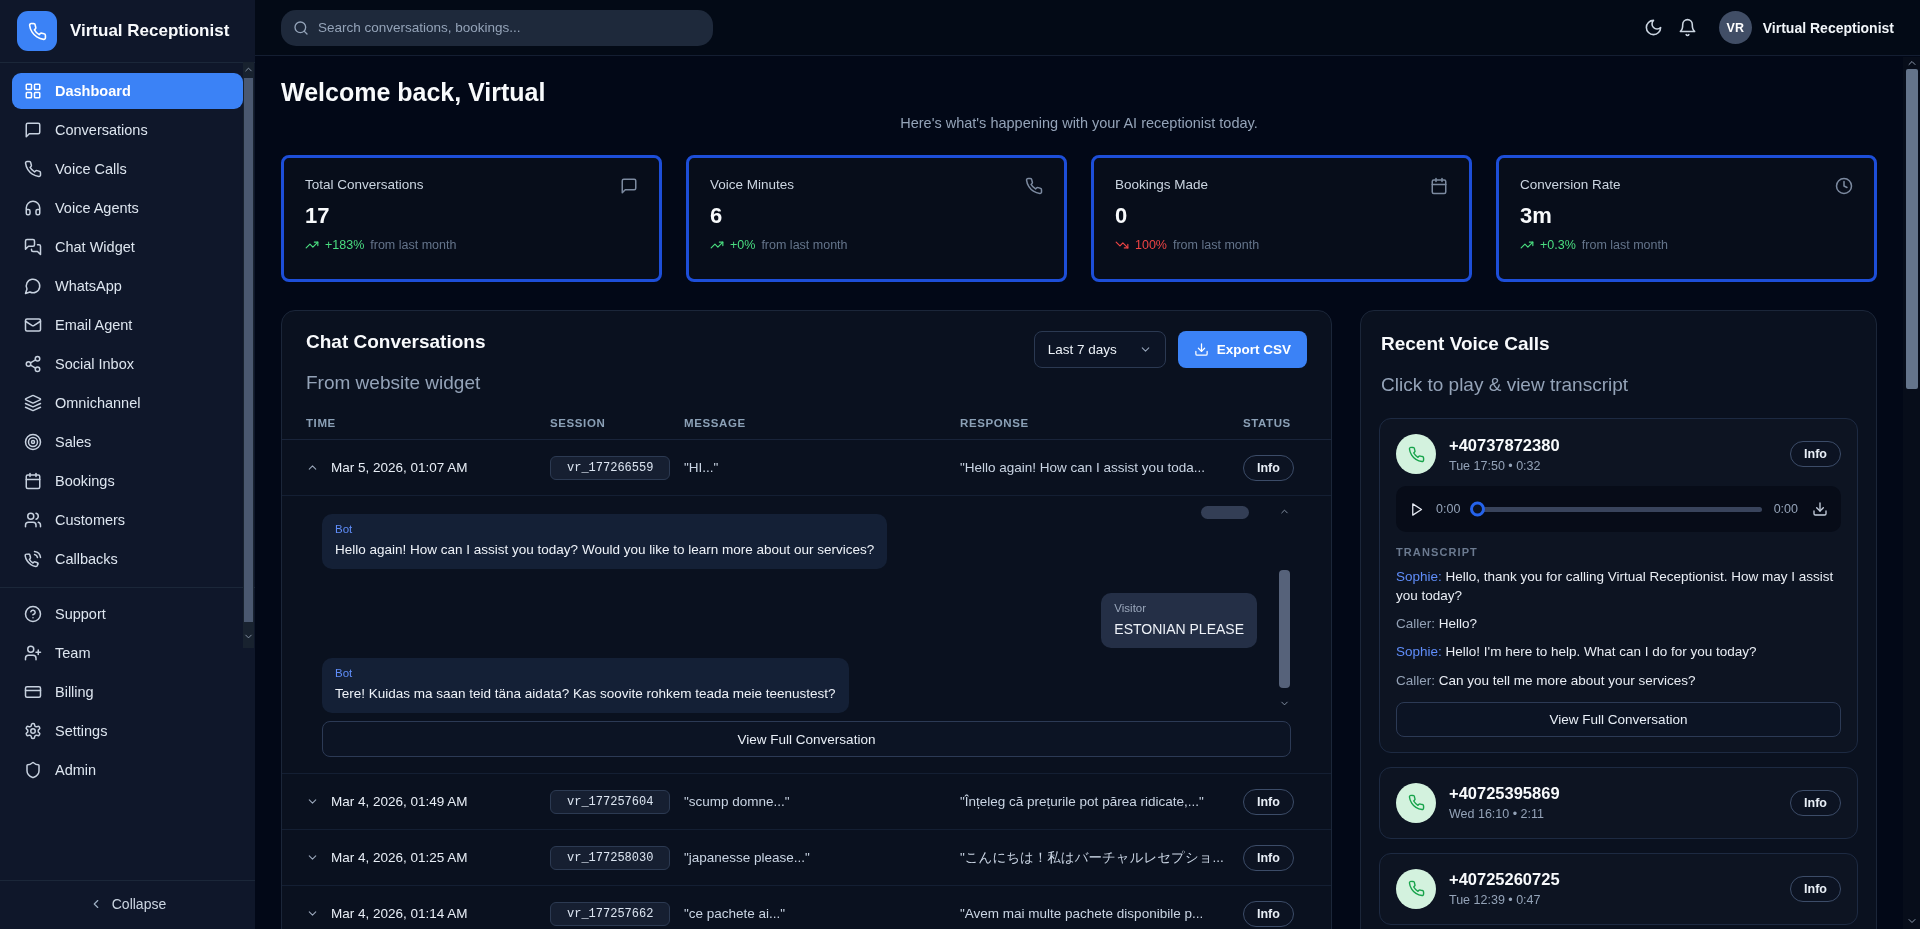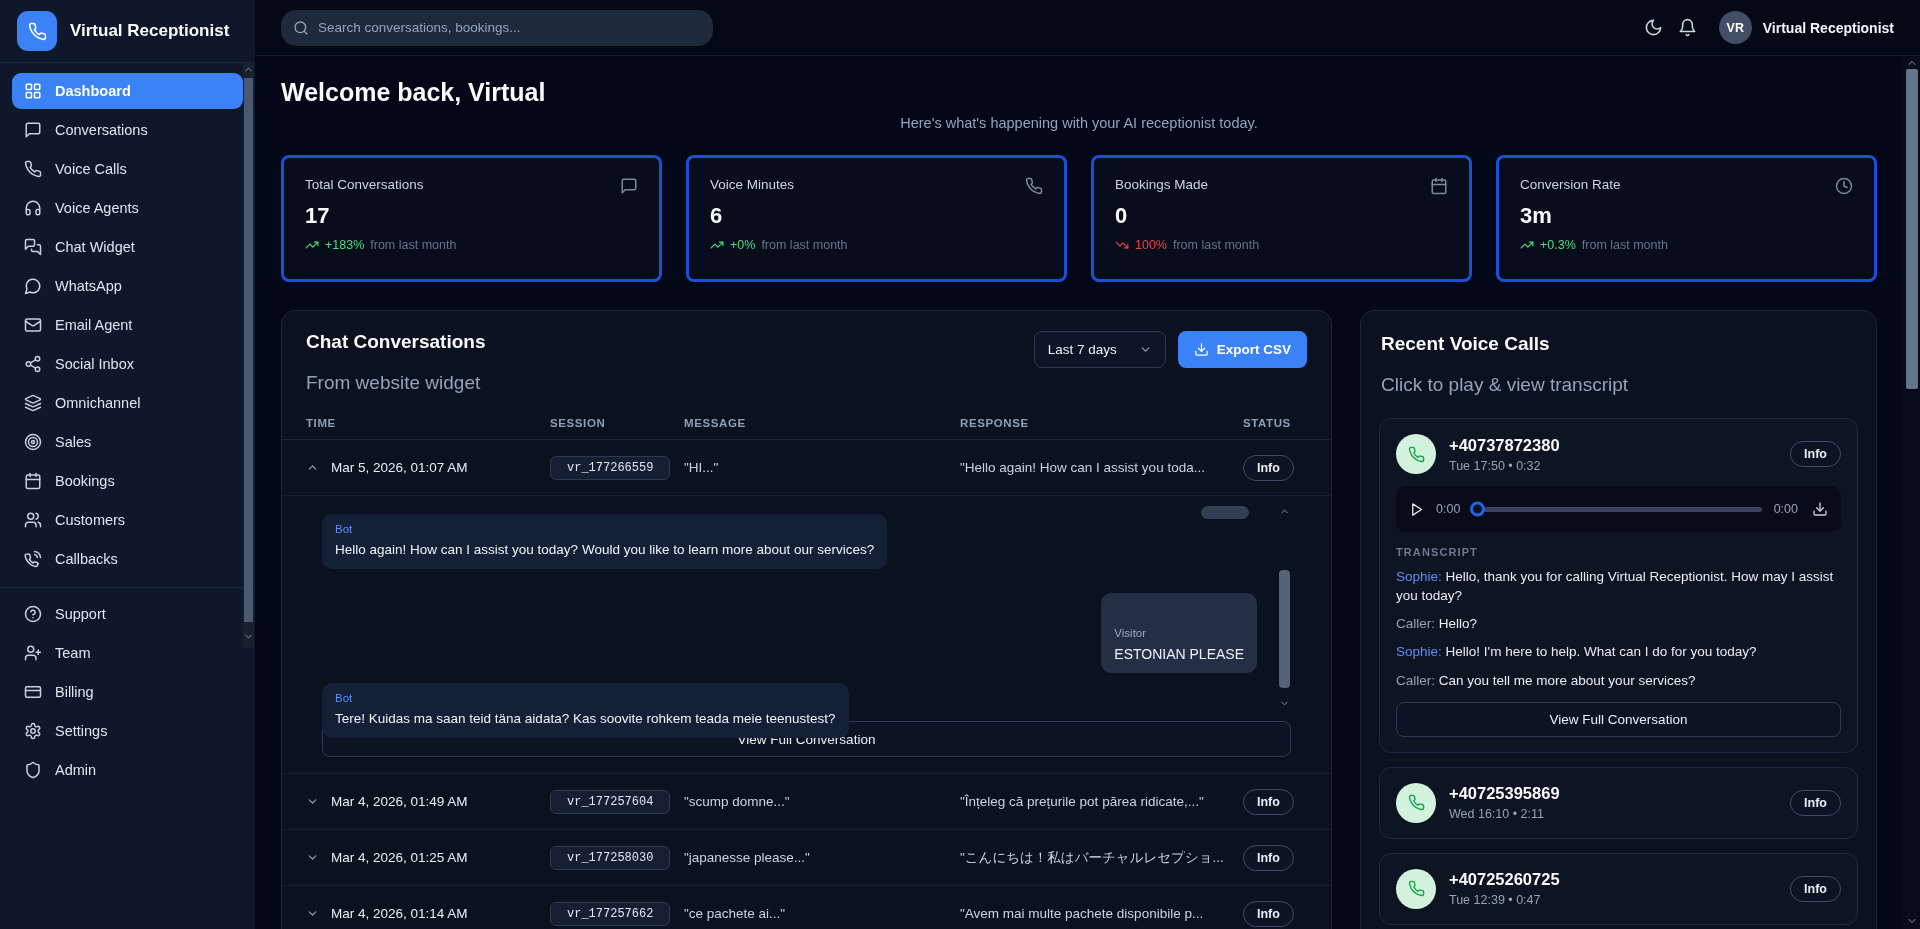--- a/index.html
+++ b/index.html
@@ -95,21 +95,21 @@
     font-size:12.5px; font-weight:bold; color:#e8eef6; width:max-content; cursor:pointer; }
 
   .expanded { padding:8px 40px 16px; border-bottom:1px solid #141f33; }
   .messages { position:relative; height:205px; padding-right:26px; display:flex; flex-direction:column; }
   .bubble { border-radius:10px; padding:9px 13px; width:max-content; max-width:660px; }
   .bubble .b-sender { font-size:11.5px; margin-bottom:6px; }
   .bubble .b-text { font-size:13.5px; color:#eef2f8; line-height:1.4; }
   .bubble.bot { background:#142036; align-self:flex-start; margin-top:10px; }
   .bubble.bot .b-sender { color:#5f8df9; }
   .bubble.visitor { background:#242f46; align-self:flex-end; margin-top:24px; margin-right:8px; }
-  .bubble.visitor .b-sender { color:#9aa7bb;margin-top:25px; }
+  .bubble.visitor .b-sender { color:#9aa7bb; }
   .bubble.visitor .b-text { font-size:14px; }
   .scroll-pill { position:absolute; top:2px; right:42px; width:48px; height:13px; border-radius:7px; background:#333e55; }
   .msg-scroll { position:absolute; right:0; top:0; bottom:0; width:13px; }
   .msg-scroll .chev { position:absolute; left:1px; width:11px; height:11px; color:#8b98ab; }
   .msg-scroll .chev.up { top:2px; } .msg-scroll .chev.down { bottom:0; }
   .msg-scroll .thumb { position:absolute; left:1px; right:1px; top:66px; height:118px; background:#56627a; border-radius:4px; }
   .view-full-btn { display:block; width:100%; height:36px; margin-top:12px; background:#0c1424;
     border:1px solid #2c3a55; border-radius:8px; color:#e8eef6; font-size:13.5px; cursor:pointer;
     font-family:"Liberation Sans", sans-serif; }
   .trow.partial { height:26px; border-bottom:none; align-items:start; padding-top:12px; }
@@ -294,20 +294,26 @@
         </svg>
         <span>Settings</span>
       </div>
     <div class="nav-item">
         <svg class="ic" viewBox="0 0 24 24">
           <path d="M20 13c0 5-3.5 7.5-7.66 8.95a1 1 0 0 1-.67-.01C7.5 20.5 4 18 4 13V6a1 1 0 0 1 1-1c2 0 4.5-1.2 6.24-2.72a1 1 0 0 1 1.52 0C14.51 3.81 17 5 19 5a1 1 0 0 1 1 1z"></path>
         </svg>
         <span>Admin</span>
       </div>
   </nav>
+  <div class="collapse-row">
+    <svg class="ic" viewBox="0 0 24 24">
+        <polyline points="15 18 9 12 15 6"></polyline>
+      </svg>
+    <span>Collapse</span>
+  </div>
   <div class="sb-scroll">
     <svg class="ic chev up" viewBox="0 0 24 24">
         <polyline points="18 15 12 9 6 15"></polyline>
       </svg>
     <div class="thumb"></div>
     <svg class="ic chev down" viewBox="0 0 24 24">
         <polyline points="6 9 12 15 18 9"></polyline>
       </svg>
   </div>
 </aside>

